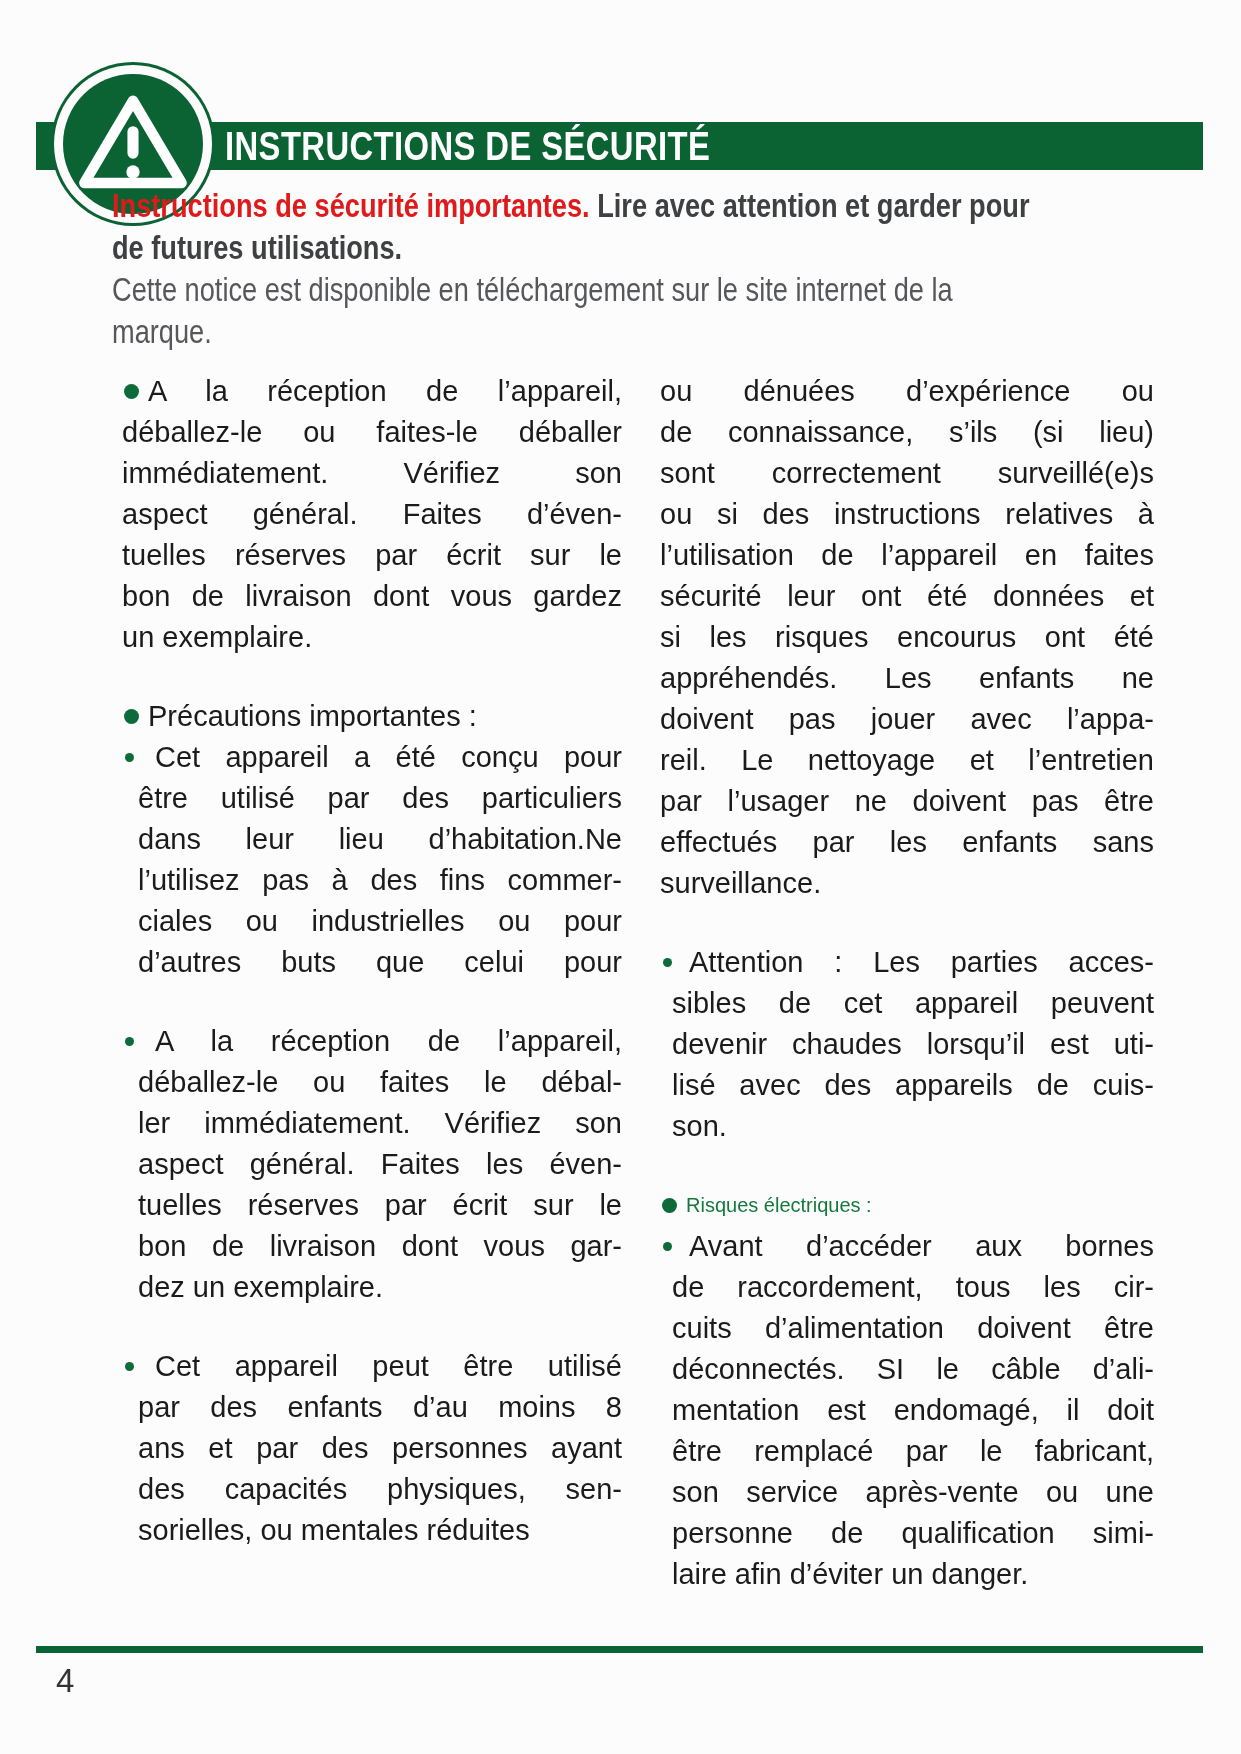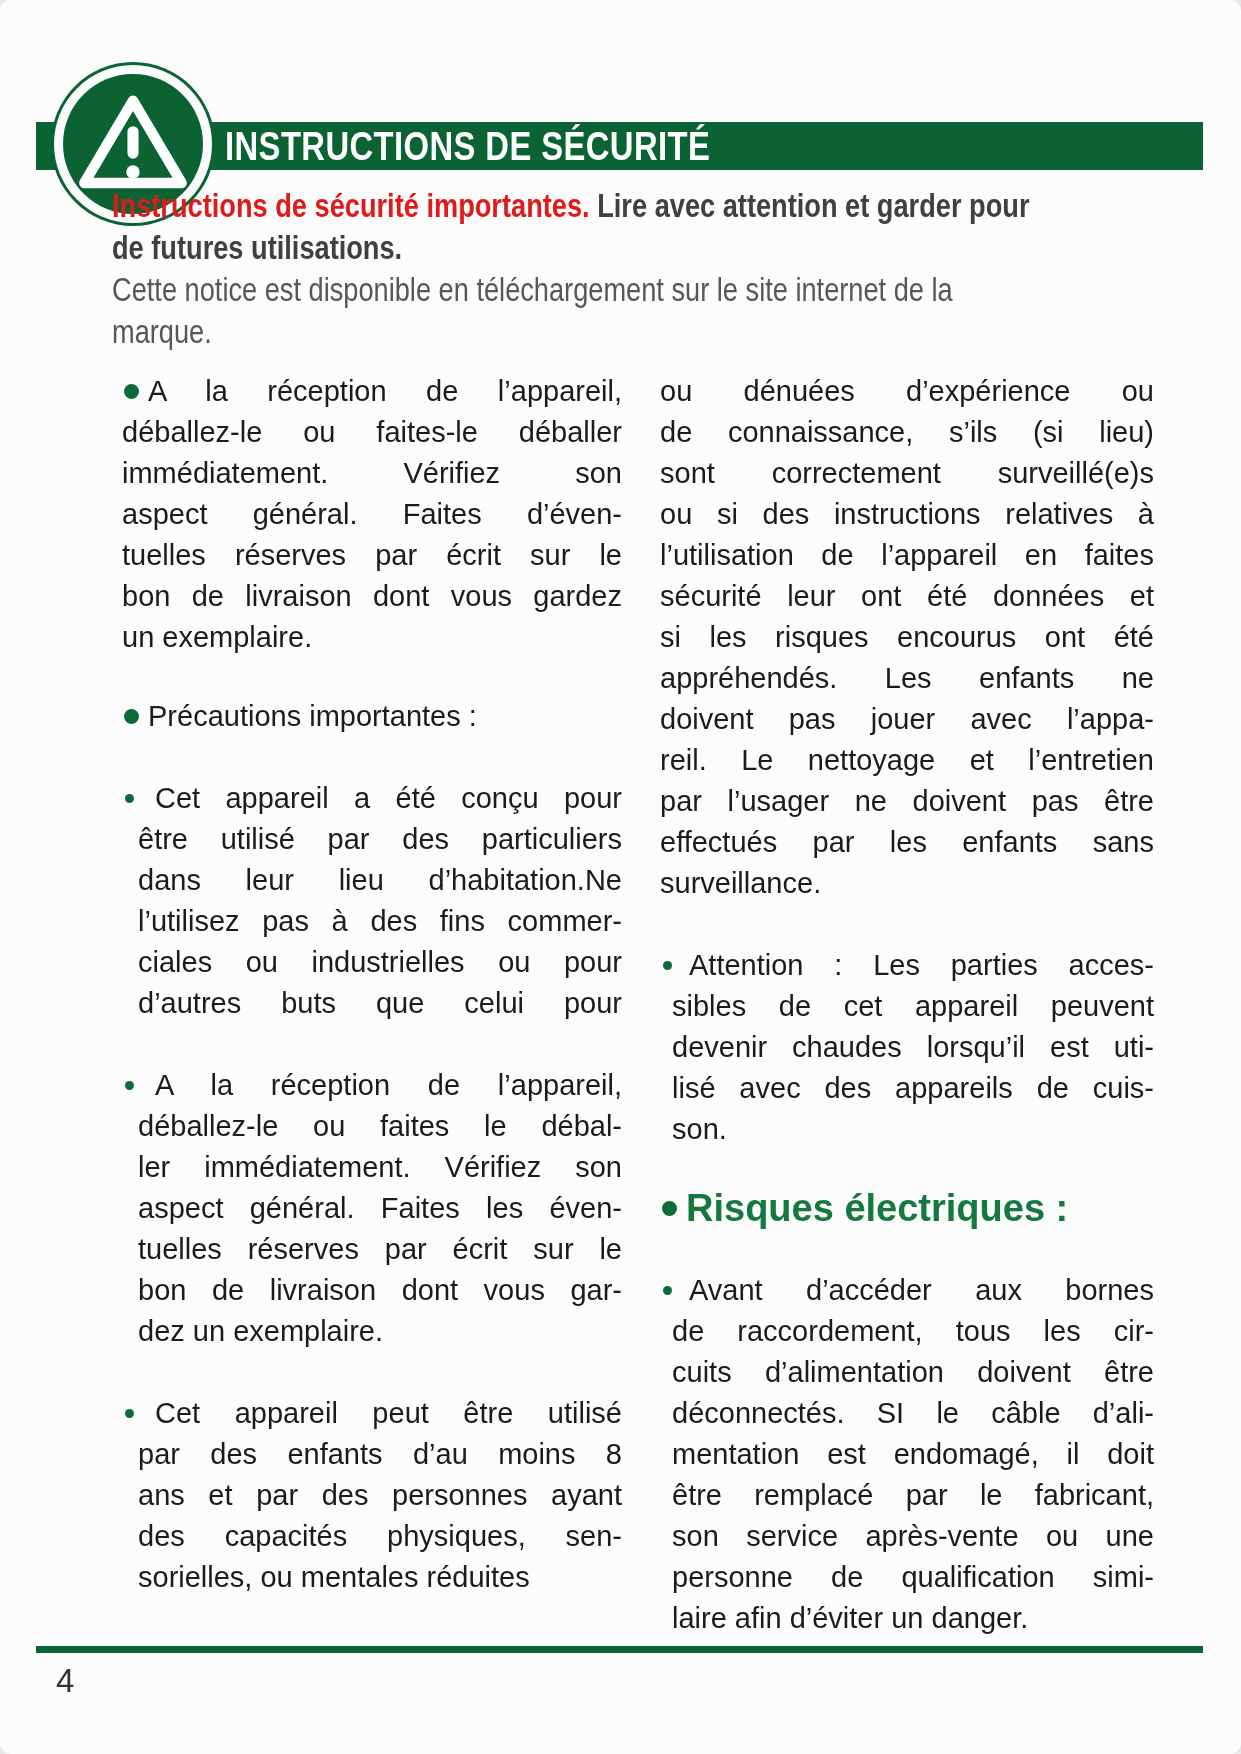--- a/index.html
+++ b/index.html
@@ -3,21 +3,20 @@
 <meta charset="utf-8">
 <style>
   html,body{margin:0;padding:0;background:#e8e8e8;}
   .page{
     position:relative;
     width:1241px;height:1754px;
     background:#fcfcfc;
     font-family:"Liberation Sans","DejaVu Sans",sans-serif;
     color:#1b1b1b;
     overflow:hidden;
-    border-radius:11px;
   }
   
   .band{
     position:absolute;left:36px;top:122px;width:1167px;height:48px;
     background:#0b6334;
   }
   .title{
     position:absolute;left:225px;top:121px;height:50px;
     display:flex;align-items:center;
     color:#ffffff;font-weight:bold;font-size:41px;letter-spacing:.5px;
@@ -40,26 +39,26 @@
   
   .col{position:absolute;top:371px;font-size:29px;line-height:41px;}
   .col-left{left:122px;width:500px;}
   .col-right{left:660px;width:494px;}
   .para{position:relative;margin:0;}
   .para.gap{margin-bottom:38px;}
   .para.has-small{padding-left:16px;}
   .col-right .para.has-small{padding-left:12px;}
   .line{text-align:justify;text-align-last:justify;}
   .line.last{text-align-last:left;}
-  .para.has-small .line.first{text-indent:17px;margin-top:41px;}
+  .para.has-small .line.first{text-indent:17px;}
   .para.has-large .line.first{text-indent:26px;}
   .bullet{position:absolute;border-radius:50%;background:#0d6a39;}
   .bullet.large{width:15px;height:15px;left:2px;top:13px;}
   .bullet.small{width:9px;height:9px;left:3px;top:16px;}
-  .para.green-bold .line{color:#15793f;font-weight:bold;font-size:38px;}
+  .para.green-bold .line{color:#15793f;font-weight:normal;font-size:20px;}
   
   .rule{position:absolute;left:36px;top:1646px;width:1167px;height:7px;background:#0b6334;}
   .pagenum{position:absolute;left:56px;top:1662px;font-size:33px;color:#333333;}
 </style>
 </head>
 <body>
 
 <div class="page">
 
   <div class="band"></div>

